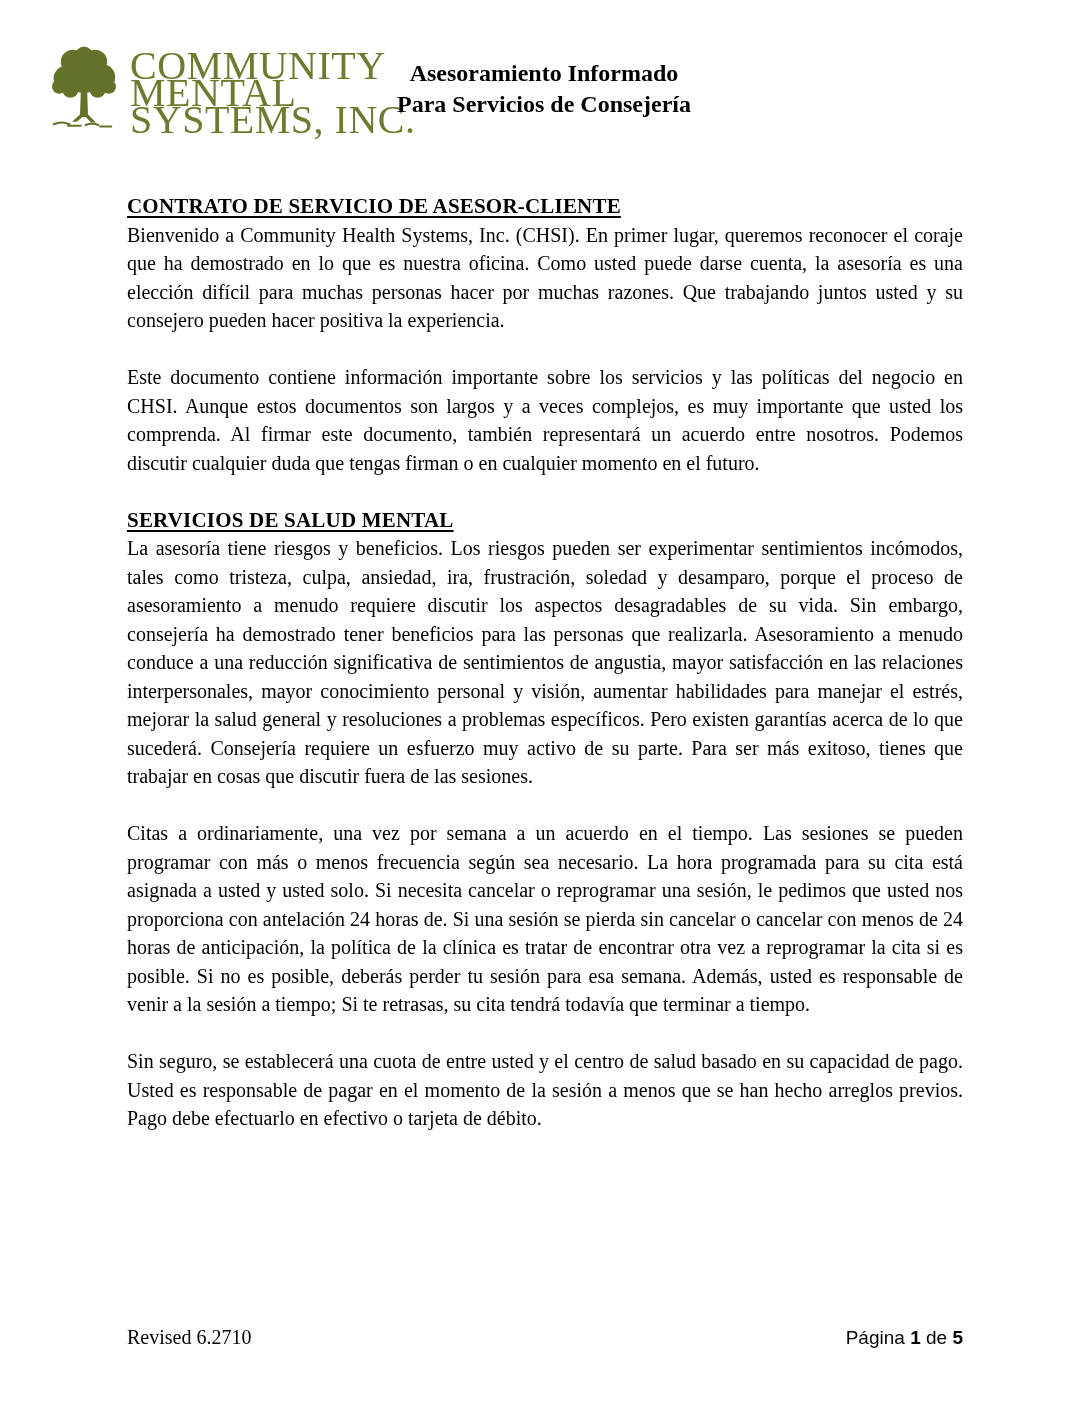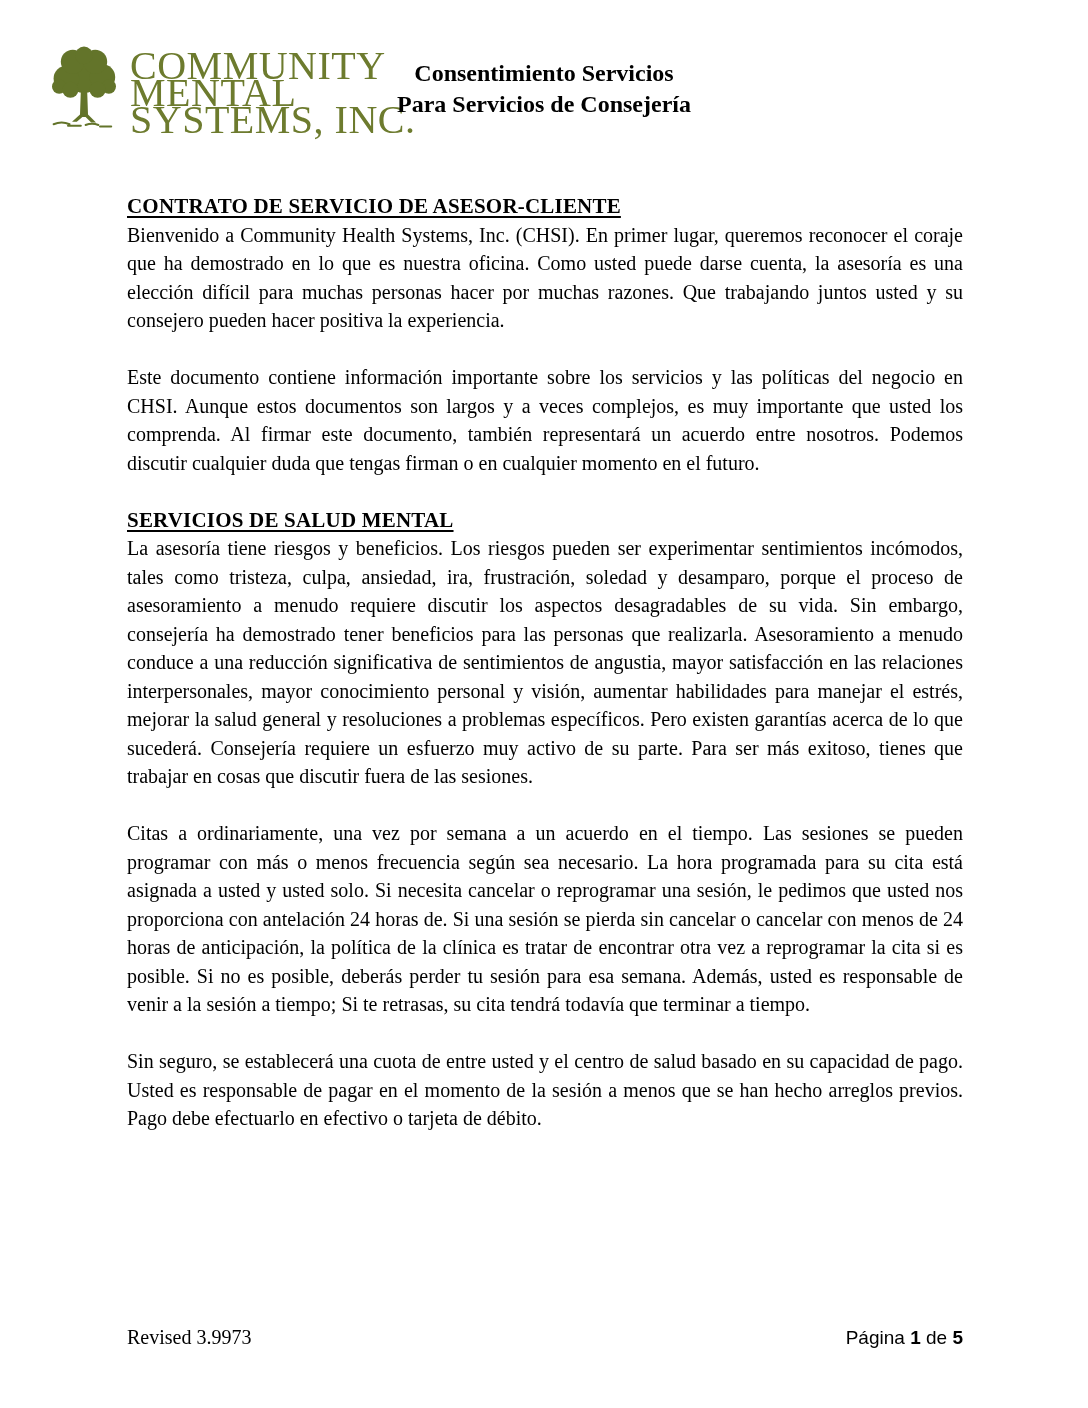--- a/index.html
+++ b/index.html
@@ -119,21 +119,21 @@
         </g>
       </svg>
       <div class="logo-text">
         <div>COMMUNITY</div>
         <div>MENTAL</div>
         <div>SYSTEMS, INC.</div>
       </div>
     </div>
 
     <div class="doc-title">
-      <div>Consentimiento Servicios</div>
+      <div>Asesoramiento Informado</div>
       <div>Para Servicios de Consejería</div>
     </div>
 
   </div>
 
   <div class="content">
 
     <div class="section">
       <h2 class="section-heading">CONTRATO DE SERVICIO DE ASESOR-CLIENTE</h2>
       <p class="para">Bienvenido a Community Health Systems, Inc. (CHSI). En primer lugar, queremos reconocer el coraje que ha demostrado en lo que es nuestra oficina. Como usted puede darse cuenta, la asesoría es una elección difícil para muchas personas hacer por muchas razones. Que trabajando juntos usted y su consejero pueden hacer positiva la experiencia.</p>
@@ -149,21 +149,21 @@
       <p class="para">Citas a ordinariamente, una vez por semana a un acuerdo en el tiempo. Las sesiones se pueden programar con más o menos frecuencia según sea necesario. La hora programada para su cita está asignada a usted y usted solo. Si necesita cancelar o reprogramar una sesión, le pedimos que usted nos proporciona con antelación 24 horas de. Si una sesión se pierda sin cancelar o cancelar con menos de 24 horas de anticipación, la política de la clínica es tratar de encontrar otra vez a reprogramar la cita si es posible. Si no es posible, deberás perder tu sesión para esa semana. Además, usted es responsable de venir a la sesión a tiempo; Si te retrasas, su cita tendrá todavía que terminar a tiempo.</p>
     </div>
 
     <div class="section">
       <p class="para">Sin seguro, se establecerá una cuota de entre usted y el centro de salud basado en su capacidad de pago. Usted es responsable de pagar en el momento de la sesión a menos que se han hecho arreglos previos. Pago debe efectuarlo en efectivo o tarjeta de débito.</p>
     </div>
 
   </div>
 
   <div class="footer">
-    <span class="footer-left">Revised 3.9973</span>
+    <span class="footer-left">Revised 6.2710</span>
     <span class="footer-right">
       <span>Página</span>
       <span class="num">1</span>
       <span>de</span>
       <span class="num">5</span>
     </span>
   </div>
 
 </div>
 

